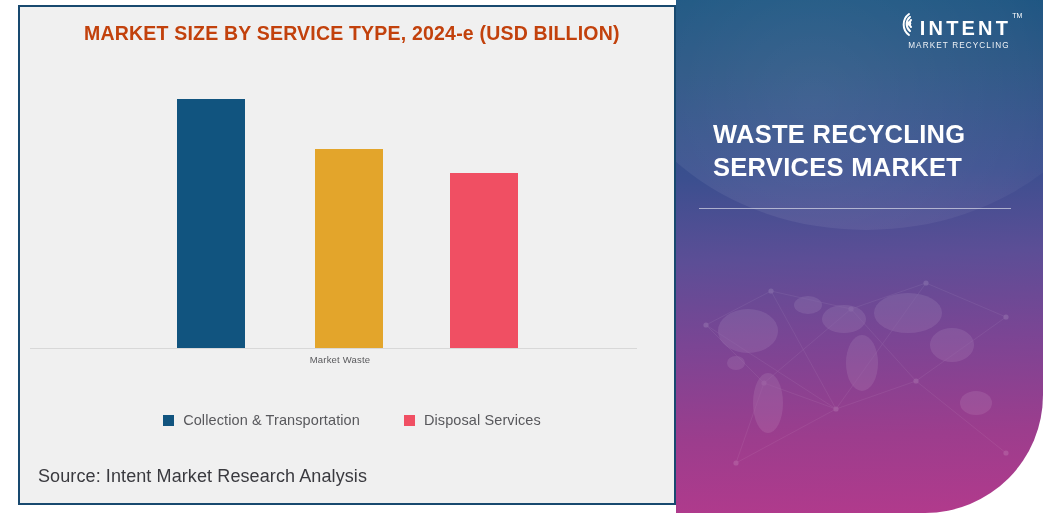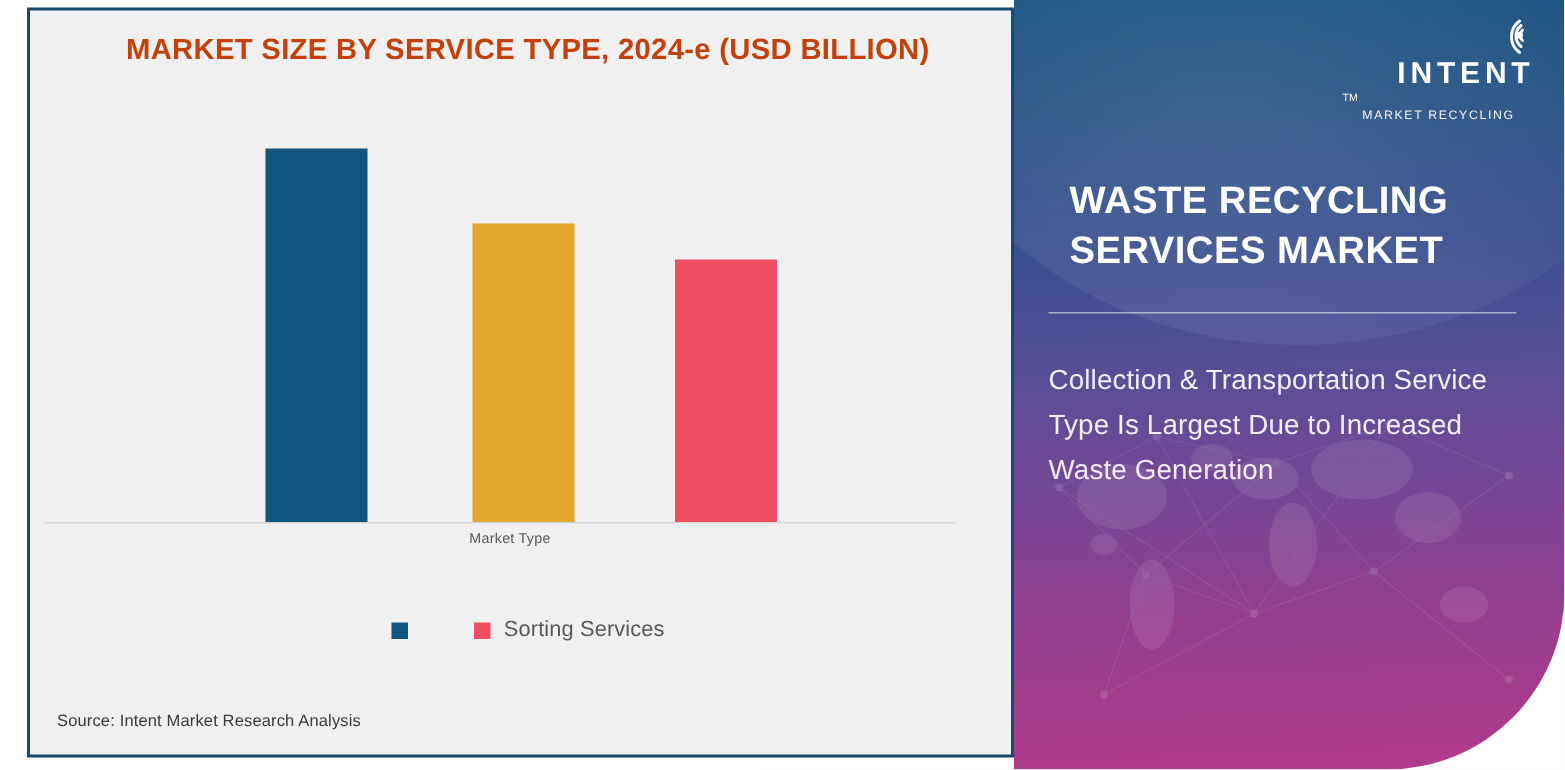--- a/index.html
+++ b/index.html
@@ -73,21 +73,21 @@
     gap: 44px;
     padding-left: 6px;
   }
   .legend-item { display: flex; align-items: center; gap: 9px; }
   .legend-swatch { width: 11px; height: 11px; flex: 0 0 auto; }
   .legend-label { font-size: 14.5px; color: #58585c; letter-spacing: 0.1px; white-space: nowrap; }
 
   .source {
     position: absolute;
     left: 18px; bottom: 16px;
-    font-size: 11px;
+    font-size: 18px;
     color: #3a3a3f;
     letter-spacing: 0.1px;
   }
 
   
   .side-panel {
     position: absolute;
     left: 676px; top: 0;
     width: 367px; height: 513px;
     overflow: hidden;
@@ -121,21 +121,21 @@
   }
 
   
   .logo {
     position: absolute;
     right: 20px; top: 10px;
     width: 128px;
     text-align: center;
     color: #ffffff;
   }
-  .logo-row { display: flex; align-items: flex-end; justify-content: center; gap: 1px; flex-direction: column; }
+  .logo-row { display: flex; align-items: flex-end; justify-content: center; gap: 1px; }
   .logo-mark { width: 26px; height: 28px; margin-right: -3px; }
   .logo-word {
     font-size: 20px; font-weight: bold; letter-spacing: 3.2px;
     line-height: 1; color: #ffffff;
   }
   .logo-tm { font-size: 7px; line-height: 1; align-self: flex-start; margin-top: 2px; color: #ffffff; }
   .logo-sub {
     font-size: 8.2px; letter-spacing: 1.1px; color: #ffffff;
     margin-top: 3px; opacity: 0.92;
   }
@@ -175,29 +175,30 @@
 
     <div class="chart-title">MARKET SIZE BY SERVICE TYPE, 2024-e (USD BILLION)</div>
 
     <div class="plot">
       <div class="axis-line"></div>
       <div class="bar b0" style="height: 249px; background: rgb(17, 84, 127);"></div>
       <div class="bar b1" style="height: 199px; background: rgb(227, 165, 43);"></div>
       <div class="bar b2" style="height: 175px; background: rgb(240, 79, 99);"></div>
     </div>
 
-    <div class="axis-label">Market Type</div>
+    <div class="axis-label">Market Waste</div>
 
     <div class="legend">
       <div class="legend-item">
         <span class="legend-swatch" style="background: rgb(17, 84, 127);"></span>
+        <span class="legend-label">Collection &amp; Transportation</span>
       </div>
       <div class="legend-item">
         <span class="legend-swatch" style="background: rgb(240, 79, 99);"></span>
-        <span class="legend-label">Sorting Services</span>
+        <span class="legend-label">Disposal Services</span>
       </div>
     </div>
 
     <div class="source">Source: Intent Market Research Analysis</div>
   </div>
 
   <div class="side-panel">
     <div class="bg"></div>
     <div class="sheen"></div>
 
@@ -249,16 +250,15 @@
           <circle cx="13" cy="13.5" r="2.3" fill="#ffffff"></circle>
         </svg>
         <span class="logo-word">INTENT</span>
         <span class="logo-tm">TM</span>
       </div>
       <div class="logo-sub">MARKET RECYCLING</div>
     </div>
 
     <div class="panel-headline">WASTE RECYCLING SERVICES MARKET</div>
     <div class="panel-rule"></div>
-    <div class="panel-sub">Collection &amp; Transportation Service Type Is Largest Due to Increased Waste Generation</div>
   </div>
 
 </div>
 
 </body></html>

